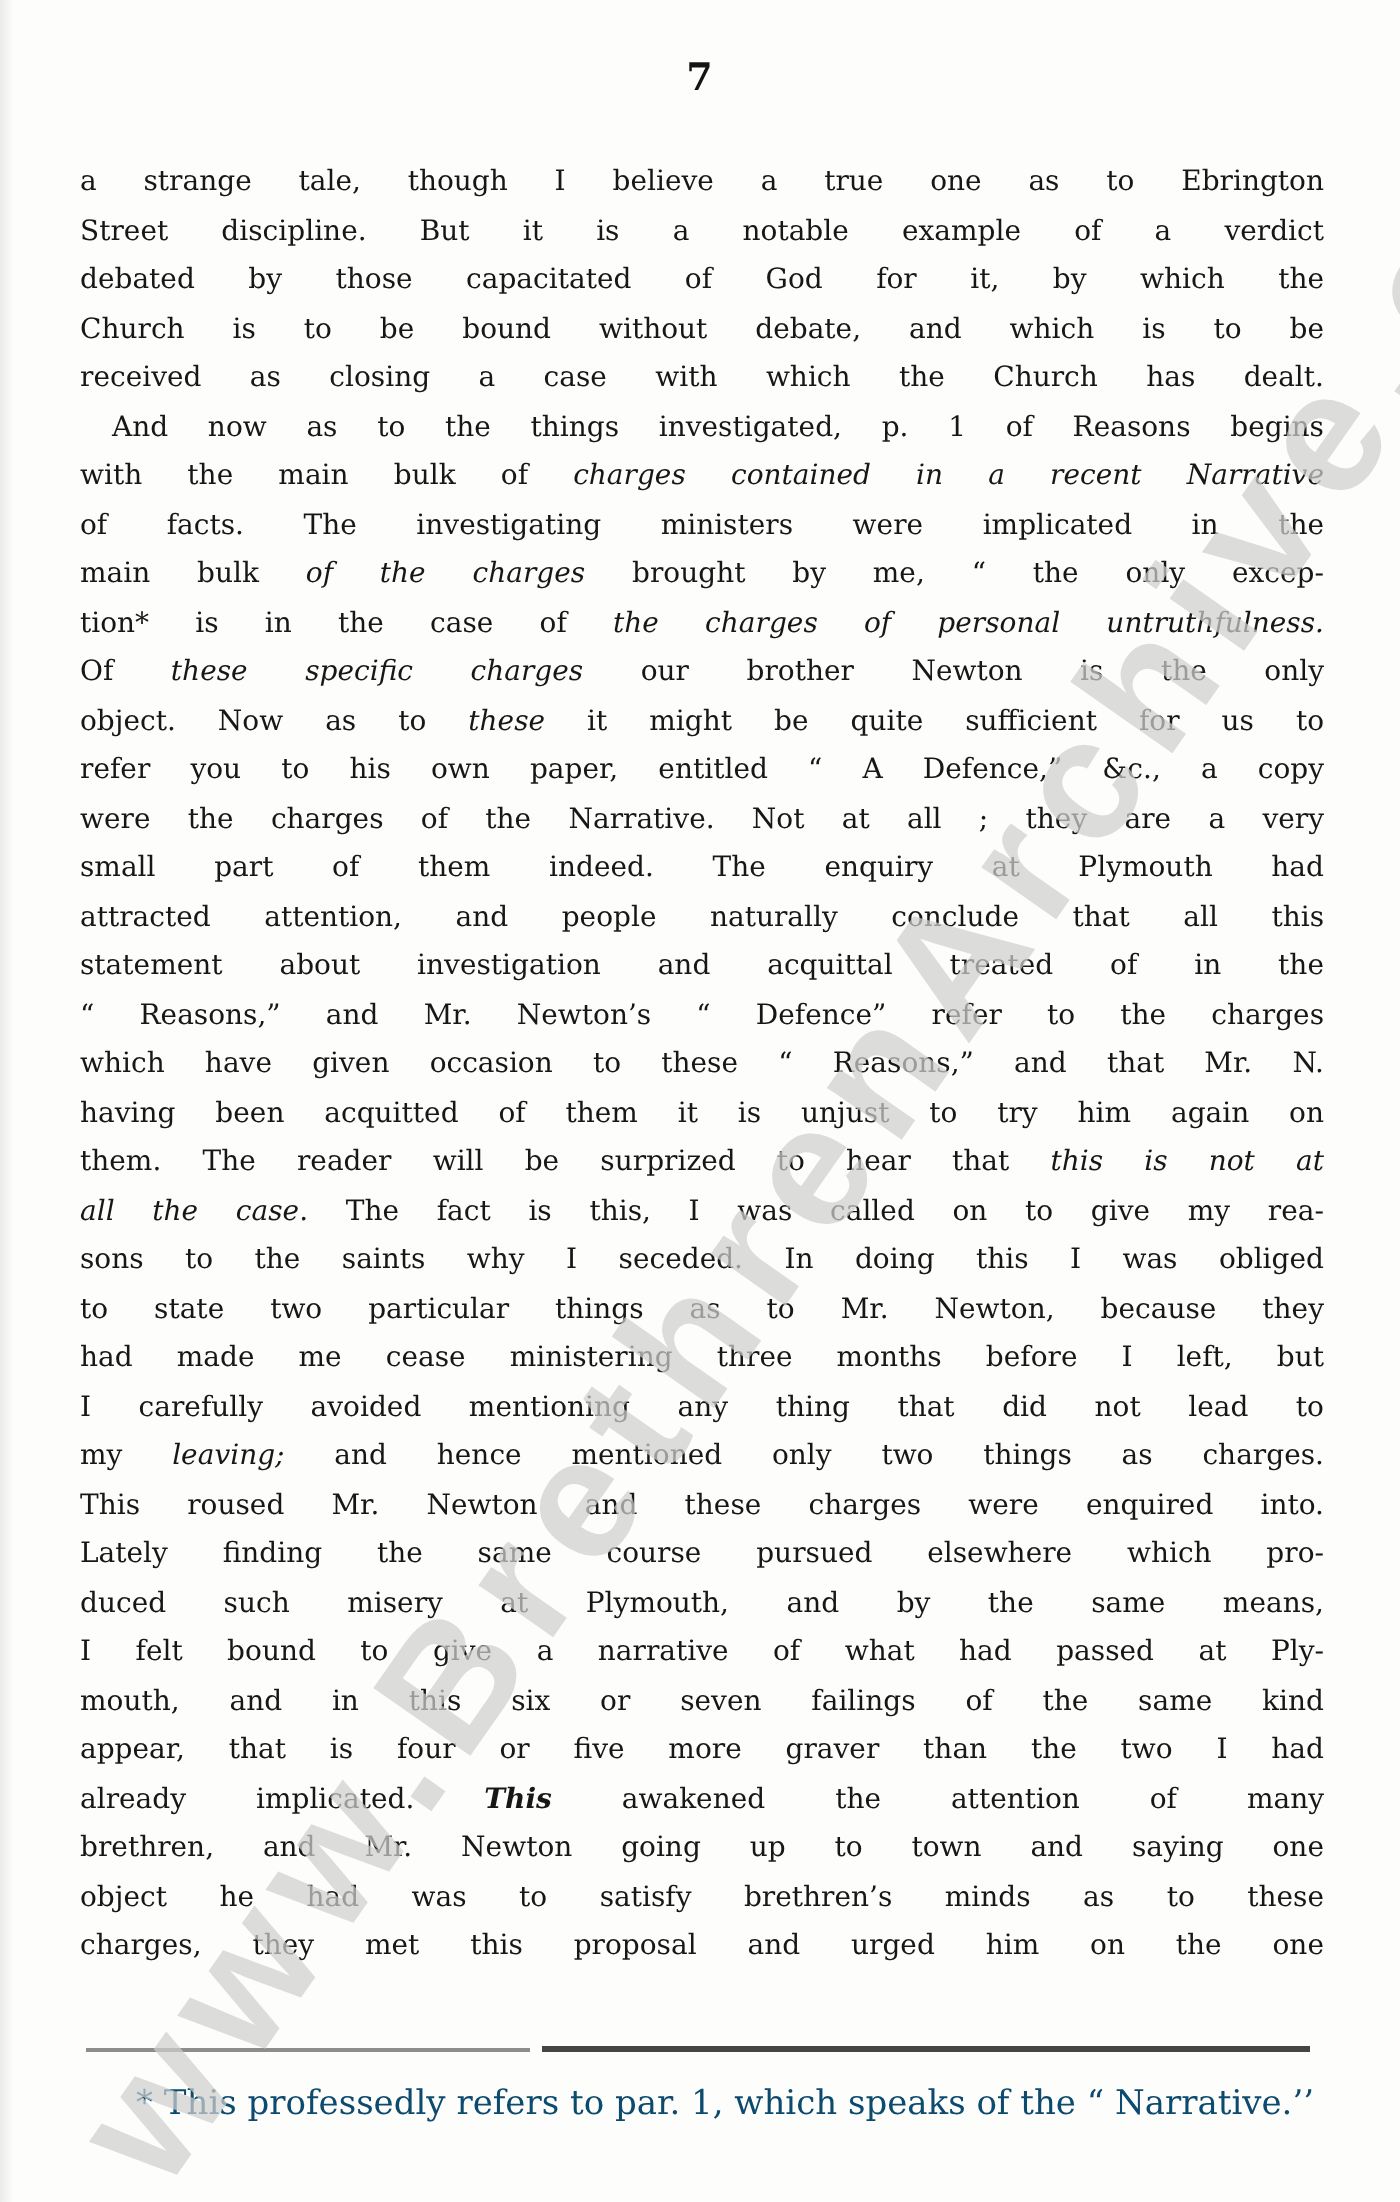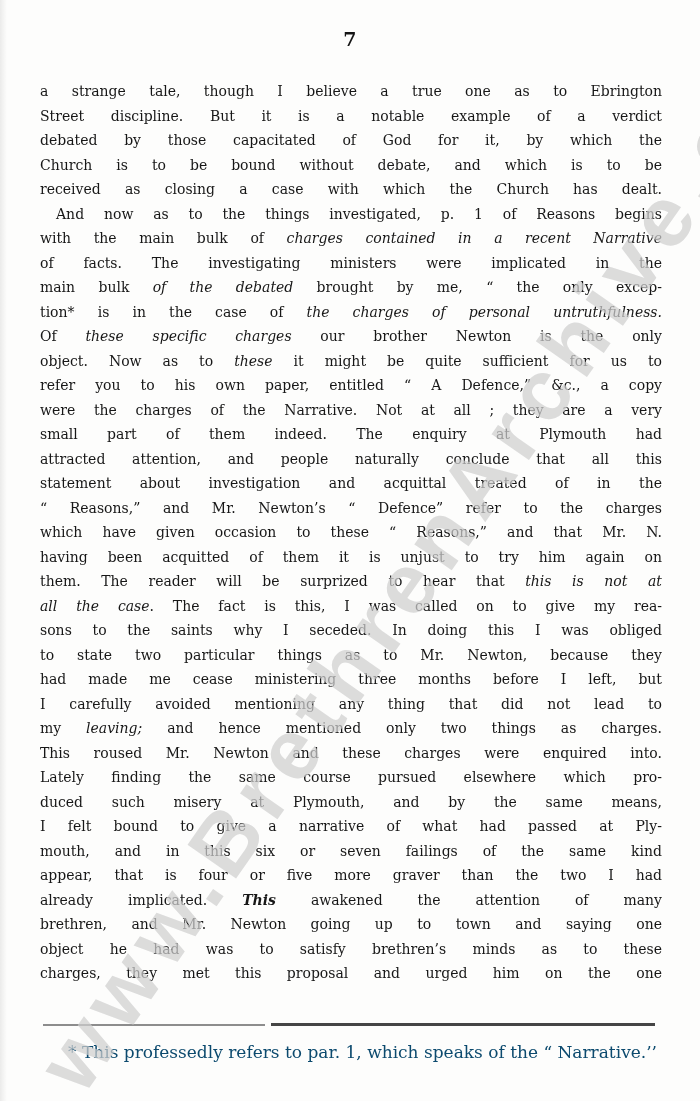--- a/index.html
+++ b/index.html
@@ -53,21 +53,21 @@
 
   <div class="textbody">
       <div class="line"><span>a strange tale, though I believe a true one as to Ebrington</span></div>
       <div class="line"><span>Street discipline.  But it is a notable example of a verdict</span></div>
       <div class="line"><span>debated by those capacitated of God for it, by which the</span></div>
       <div class="line"><span>Church is to be bound without debate, and which is to be</span></div>
       <div class="line"><span>received as closing a case with which the Church has dealt.</span></div>
       <div class="line indent"><span>And now as to the things investigated, p. 1 of Reasons begins</span></div>
       <div class="line"><span>with the main bulk of </span><span class="it">charges contained in a recent Narrative</span></div>
       <div class="line"><span>of facts.  The investigating ministers were implicated in the</span></div>
-      <div class="line"><span>main bulk </span><span class="it">of the debated</span><span> brought by me, “ the only excep-</span></div>
+      <div class="line"><span>main bulk </span><span class="it">of the charges</span><span> brought by me, “ the only excep-</span></div>
       <div class="line"><span>tion* is in the case of </span><span class="it">the charges of personal untruthfulness.</span></div>
       <div class="line"><span>Of </span><span class="it">these specific charges</span><span> our brother Newton is the only</span></div>
       <div class="line"><span>object.  Now as to </span><span class="it">these</span><span> it might be quite sufficient for us to</span></div>
       <div class="line"><span>refer you to his own paper, entitled “ A Defence,” &amp;c., a copy</span></div>
       <div class="line"><span>were the charges of the Narrative.  Not at all ; they are a very</span></div>
       <div class="line"><span>small part of them indeed.  The enquiry at Plymouth had</span></div>
       <div class="line"><span>attracted attention, and people naturally conclude that all this</span></div>
       <div class="line"><span>statement about investigation and acquittal treated of in the</span></div>
       <div class="line"><span>“ Reasons,” and Mr. Newton’s “ Defence” refer to the charges</span></div>
       <div class="line"><span>which have given occasion to these “ Reasons,” and that Mr. N.</span></div>

